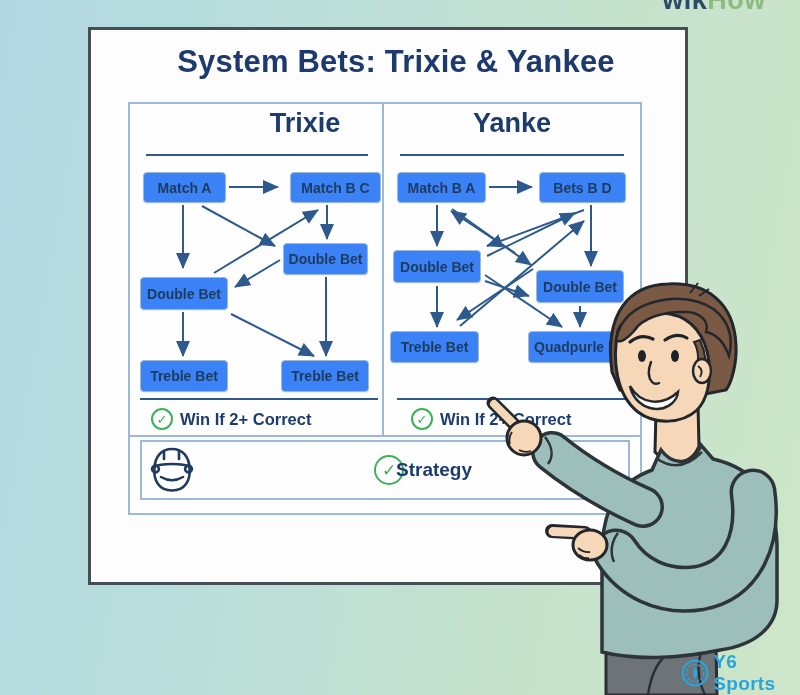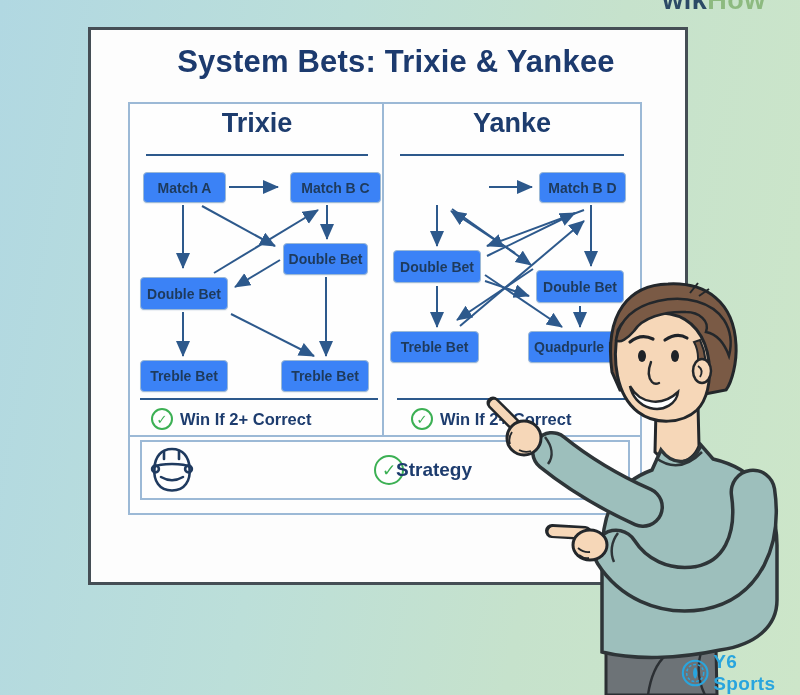--- a/index.html
+++ b/index.html
@@ -68,21 +68,21 @@
     <span class="wm-text"><span class="wm-dark">wik</span><span class="wm-green">How</span></span>
   </div>
 
   <div class="abs board"></div>
   <div class="abs board-title">System Bets: Trixie &amp; Yankee</div>
 
   <div class="abs frame"></div>
   <div class="abs vdivider"></div>
   <div class="abs cols-bottom"></div>
 
-  <div class="abs col-header" style="left:130px;width:254px;">Trixie</div>
+  <div class="abs col-header" style="left:130px;width:254px;padding-left:48px;">Trixie</div>
   <div class="abs hdr-underline" style="left:146px;top:154px;width:222px;"></div>
   <div class="abs col-header" style="left:384px;width:256px;">Yanke</div>
   <div class="abs hdr-underline" style="left:400px;top:154px;width:224px;"></div>
 
   <svg class="abs arrow-layer" width="800" height="695" viewBox="0 0 800 695">
     <defs>
       <marker id="ah" markerWidth="9" markerHeight="8" refX="7.5" refY="3.5" orient="auto">
         <path d="M0,0 L8,3.5 L0,7 Z" fill="#2d598c"></path>
       </marker>
     </defs>
@@ -114,21 +114,22 @@
     </g>
   </svg>
 
   <div class="abs bet-box" style="left:143px;top:172px;width:83px;height:31px;">Match A</div>
   <div class="abs bet-box" style="left:290px;top:172px;width:91px;height:31px;">Match B C</div>
   <div class="abs bet-box" style="left:283px;top:243px;width:85px;height:32px;">Double Bet</div>
   <div class="abs bet-box" style="left:140px;top:277px;width:88px;height:33px;">Double Bet</div>
   <div class="abs bet-box" style="left:140px;top:360px;width:88px;height:32px;">Treble Bet</div>
   <div class="abs bet-box" style="left:281px;top:360px;width:88px;height:32px;">Treble Bet</div>
 
-  <div class="abs bet-box" style="left:539px;top:172px;width:87px;height:31px;">Match B D</div>
+  <div class="abs bet-box" style="left:397px;top:172px;width:89px;height:31px;">Match B A</div>
+  <div class="abs bet-box" style="left:539px;top:172px;width:87px;height:31px;">Bets B D</div>
   <div class="abs bet-box" style="left:393px;top:250px;width:88px;height:33px;">Double Bet</div>
   <div class="abs bet-box" style="left:536px;top:270px;width:88px;height:33px;">Double Bet</div>
   <div class="abs bet-box" style="left:390px;top:331px;width:89px;height:32px;">Treble Bet</div>
   <div class="abs bet-box" style="left:528px;top:331px;width:104px;height:32px;">Quadpurle Be</div>
 
   <div class="abs win-line" style="left:140px;top:398px;width:238px;"></div>
   <div class="abs check-circle check-sm" style="left:151px;top:408px;">✓</div>
   <div class="abs win-text" style="left:180px;top:408px;">Win If 2+ Correct</div>
 
   <div class="abs win-line" style="left:397px;top:398px;width:235px;"></div>

